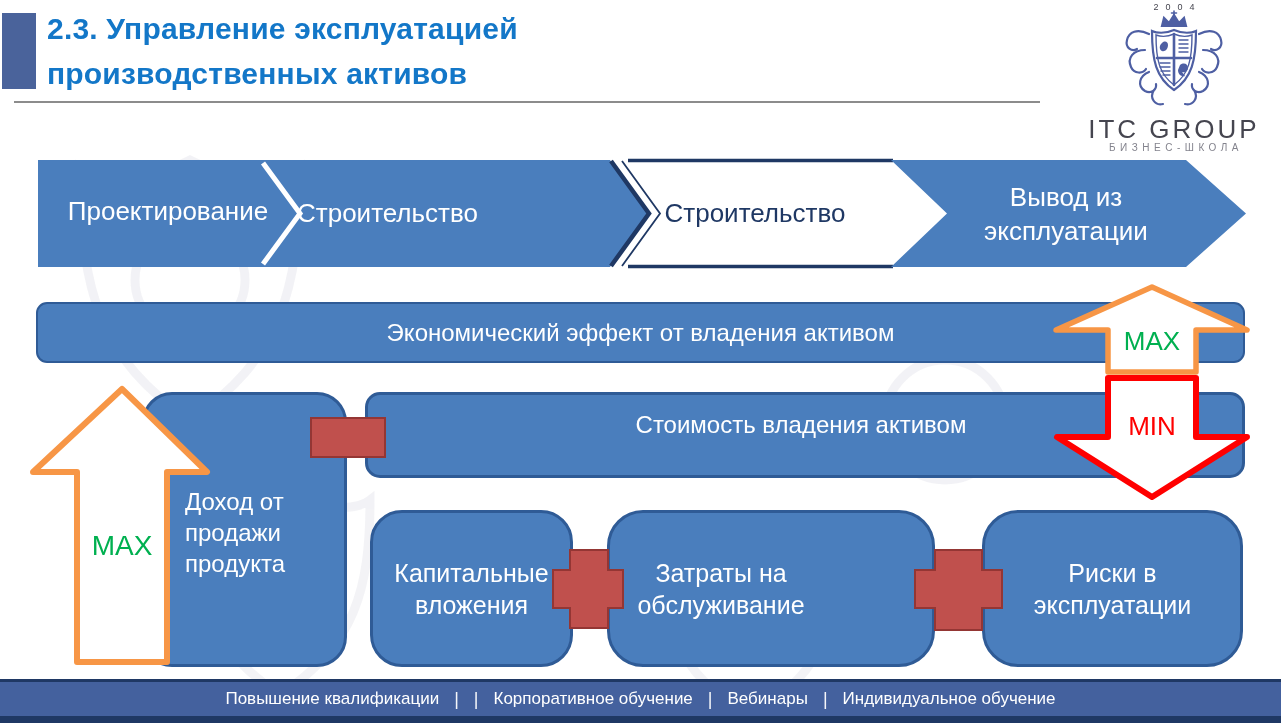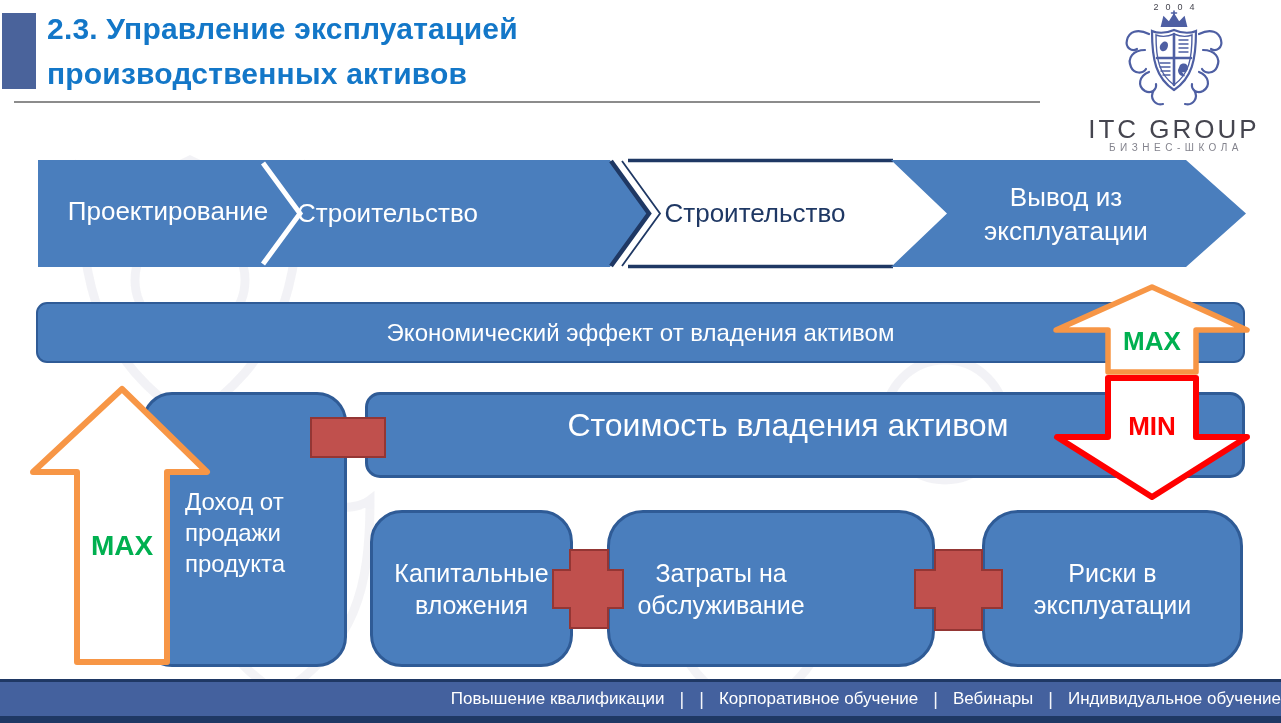--- a/index.html
+++ b/index.html
@@ -36,34 +36,34 @@
   .box-c2{left:607px;top:510px;width:328px;height:157px;border-radius:36px;}
   .box-c3{left:982px;top:510px;width:261px;height:157px;border-radius:36px;}
 
   
   .lbl{color:#fff;display:flex;align-items:center;justify-content:center;text-align:center;box-sizing:border-box;}
   .stage0{left:38px;top:160px;width:260px;height:102px;font-size:26px;}
   .stage1{left:295px;top:160px;width:185px;height:107px;font-size:26px;}
   .stage2{left:655px;top:160px;width:200px;height:107px;font-size:26px;color:#1F3864;}
   .stage3{left:960px;top:160px;width:212px;height:107px;font-size:26px;line-height:34px;text-align:center;}
   .t-eco{left:36px;top:302px;width:1209px;height:61px;font-size:24px;}
-  .t-cost{left:363px;top:392px;width:880px;height:66px;font-size:32px;padding-right:30px;}
+  .t-cost{left:376px;top:392px;width:880px;height:66px;font-size:24px;padding-right:30px;}
   .t-income{left:185px;top:486px;width:138px;font-size:24px;line-height:31px;color:#fff;text-align:left;}
   .t-c1{left:370px;top:510px;width:203px;height:157px;font-size:25px;line-height:32px;}
   .t-c2{left:607px;top:510px;width:328px;height:157px;font-size:25px;line-height:32px;padding-right:100px;}
   .t-c3{left:982px;top:510px;width:261px;height:157px;font-size:25px;line-height:32px;padding:0 40px;}
-  .ind{font-weight:700;text-align:center;}
+  .ind{font-weight:400;text-align:center;}
   .ind-max-left{left:62px;top:530px;width:120px;font-size:28px;color:#00B050;}
   .ind-max-right{left:1092px;top:326px;width:120px;font-size:26px;color:#00B050;}
   .ind-min{left:1092px;top:411px;width:120px;font-size:26px;color:#FF0000;}
 
   
   .footer-topline{left:0;top:679px;width:1281px;height:3px;background:#1F3864;z-index:5;}
   .footer-bar{left:0;top:682px;width:1281px;height:34px;background:#44619E;z-index:5;
-              display:flex;align-items:center;justify-content:flex-end;gap:15px;
+              display:flex;align-items:center;justify-content:center;gap:15px;
               color:#fff;font-size:17px;}
   .footer-bottom{left:0;top:716px;width:1281px;height:7px;background:#1F3864;z-index:5;}
   .sep{opacity:.95;font-size:18px;}
 </style>
 </head>
 <body>
 
 <div class="slide">
 
   <svg class="abs layer" viewBox="0 0 1281 723">

